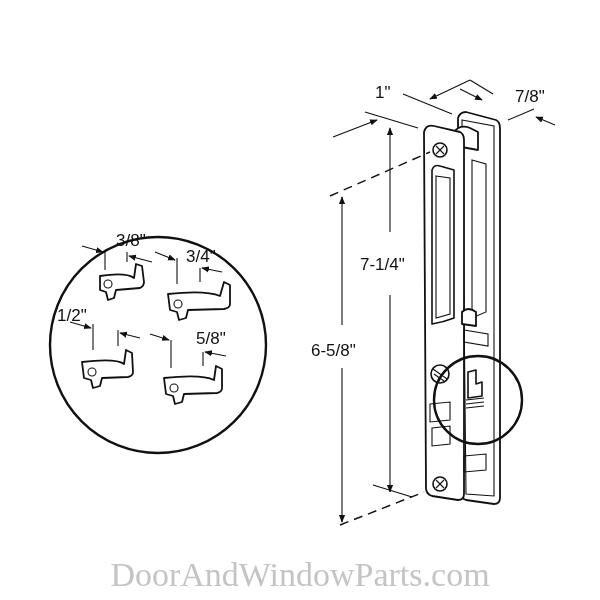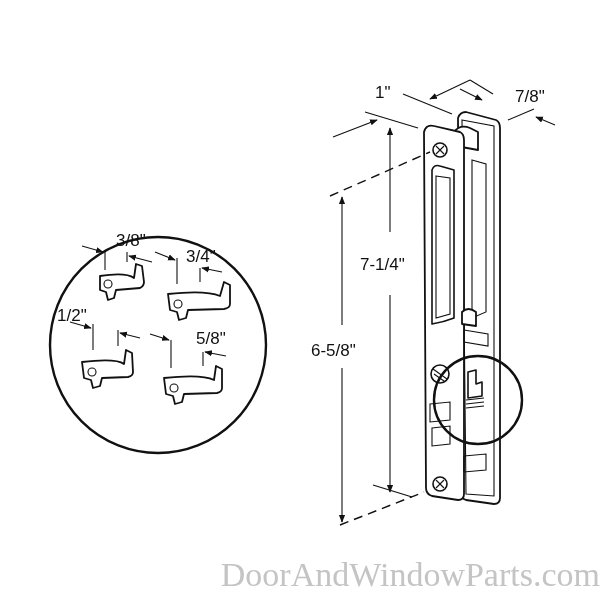--- a/index.html
+++ b/index.html
@@ -1,21 +1,21 @@
 <!DOCTYPE html>
 <html><head>
   <meta charset="utf-8">
   <style>
     html, body { margin: 0; padding: 0; background: #ffffff; }
     body { width: 600px; height: 600px; position: relative; overflow: hidden; }
     #diagram { position: absolute; left: 0; top: 0; width: 600px; height: 600px; }
     .dim-label { font-family: "Liberation Sans", sans-serif; font-size: 17px; fill: #111; }
     .watermark {
       position: absolute; left: 0; width: 600px; top: 556px;
-      text-align: right; font-family: "Liberation Serif", serif;
+      text-align: center; font-family: "Liberation Serif", serif;
       font-size: 34px; color: #c4c4c4; letter-spacing: 0px;
     }
     .ln { stroke: #111; fill: none; stroke-width: 1.6; stroke-linejoin: round; stroke-linecap: round; }
     .thin { stroke: #111; fill: none; stroke-width: 1.1; }
     .thick { stroke: #111; fill: none; stroke-width: 2.4; }
     .dash { stroke: #111; fill: none; stroke-width: 1.4; stroke-dasharray: 9 6; }
     .part { fill: #fff; stroke: #111; stroke-width: 1.8; stroke-linejoin: round; }
     .arrow { fill: #111; }
   </style>
 </head>

